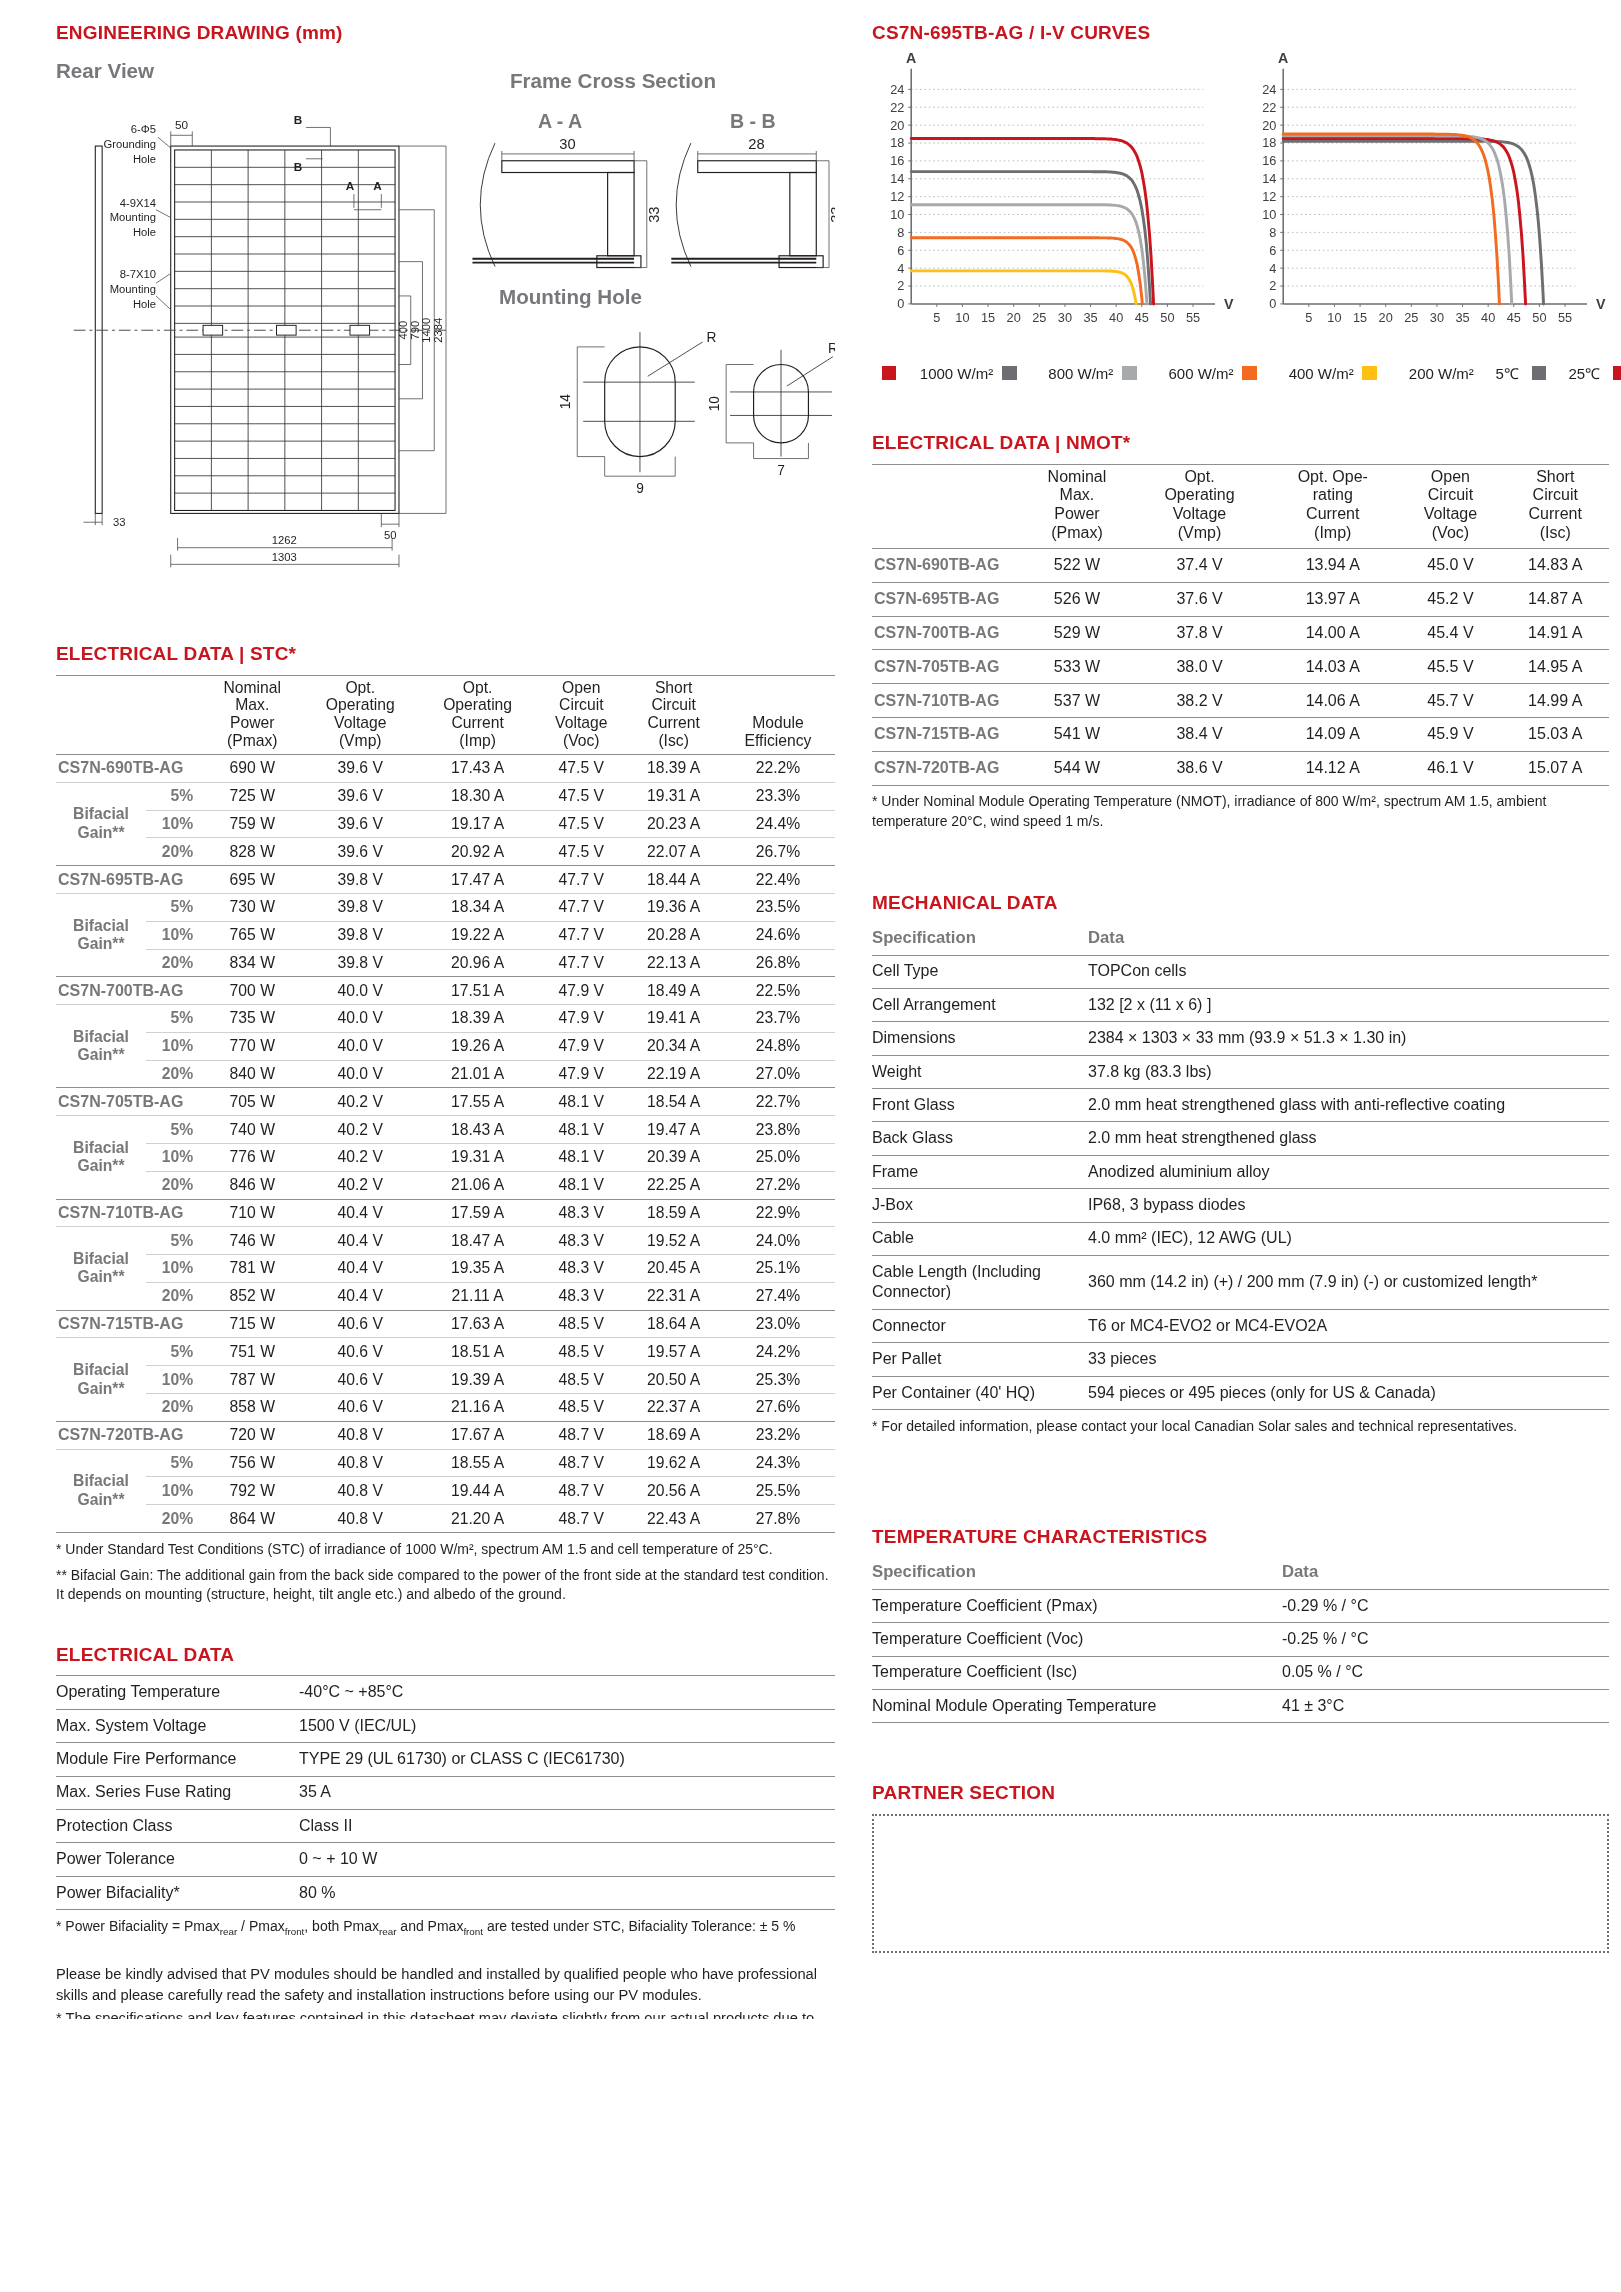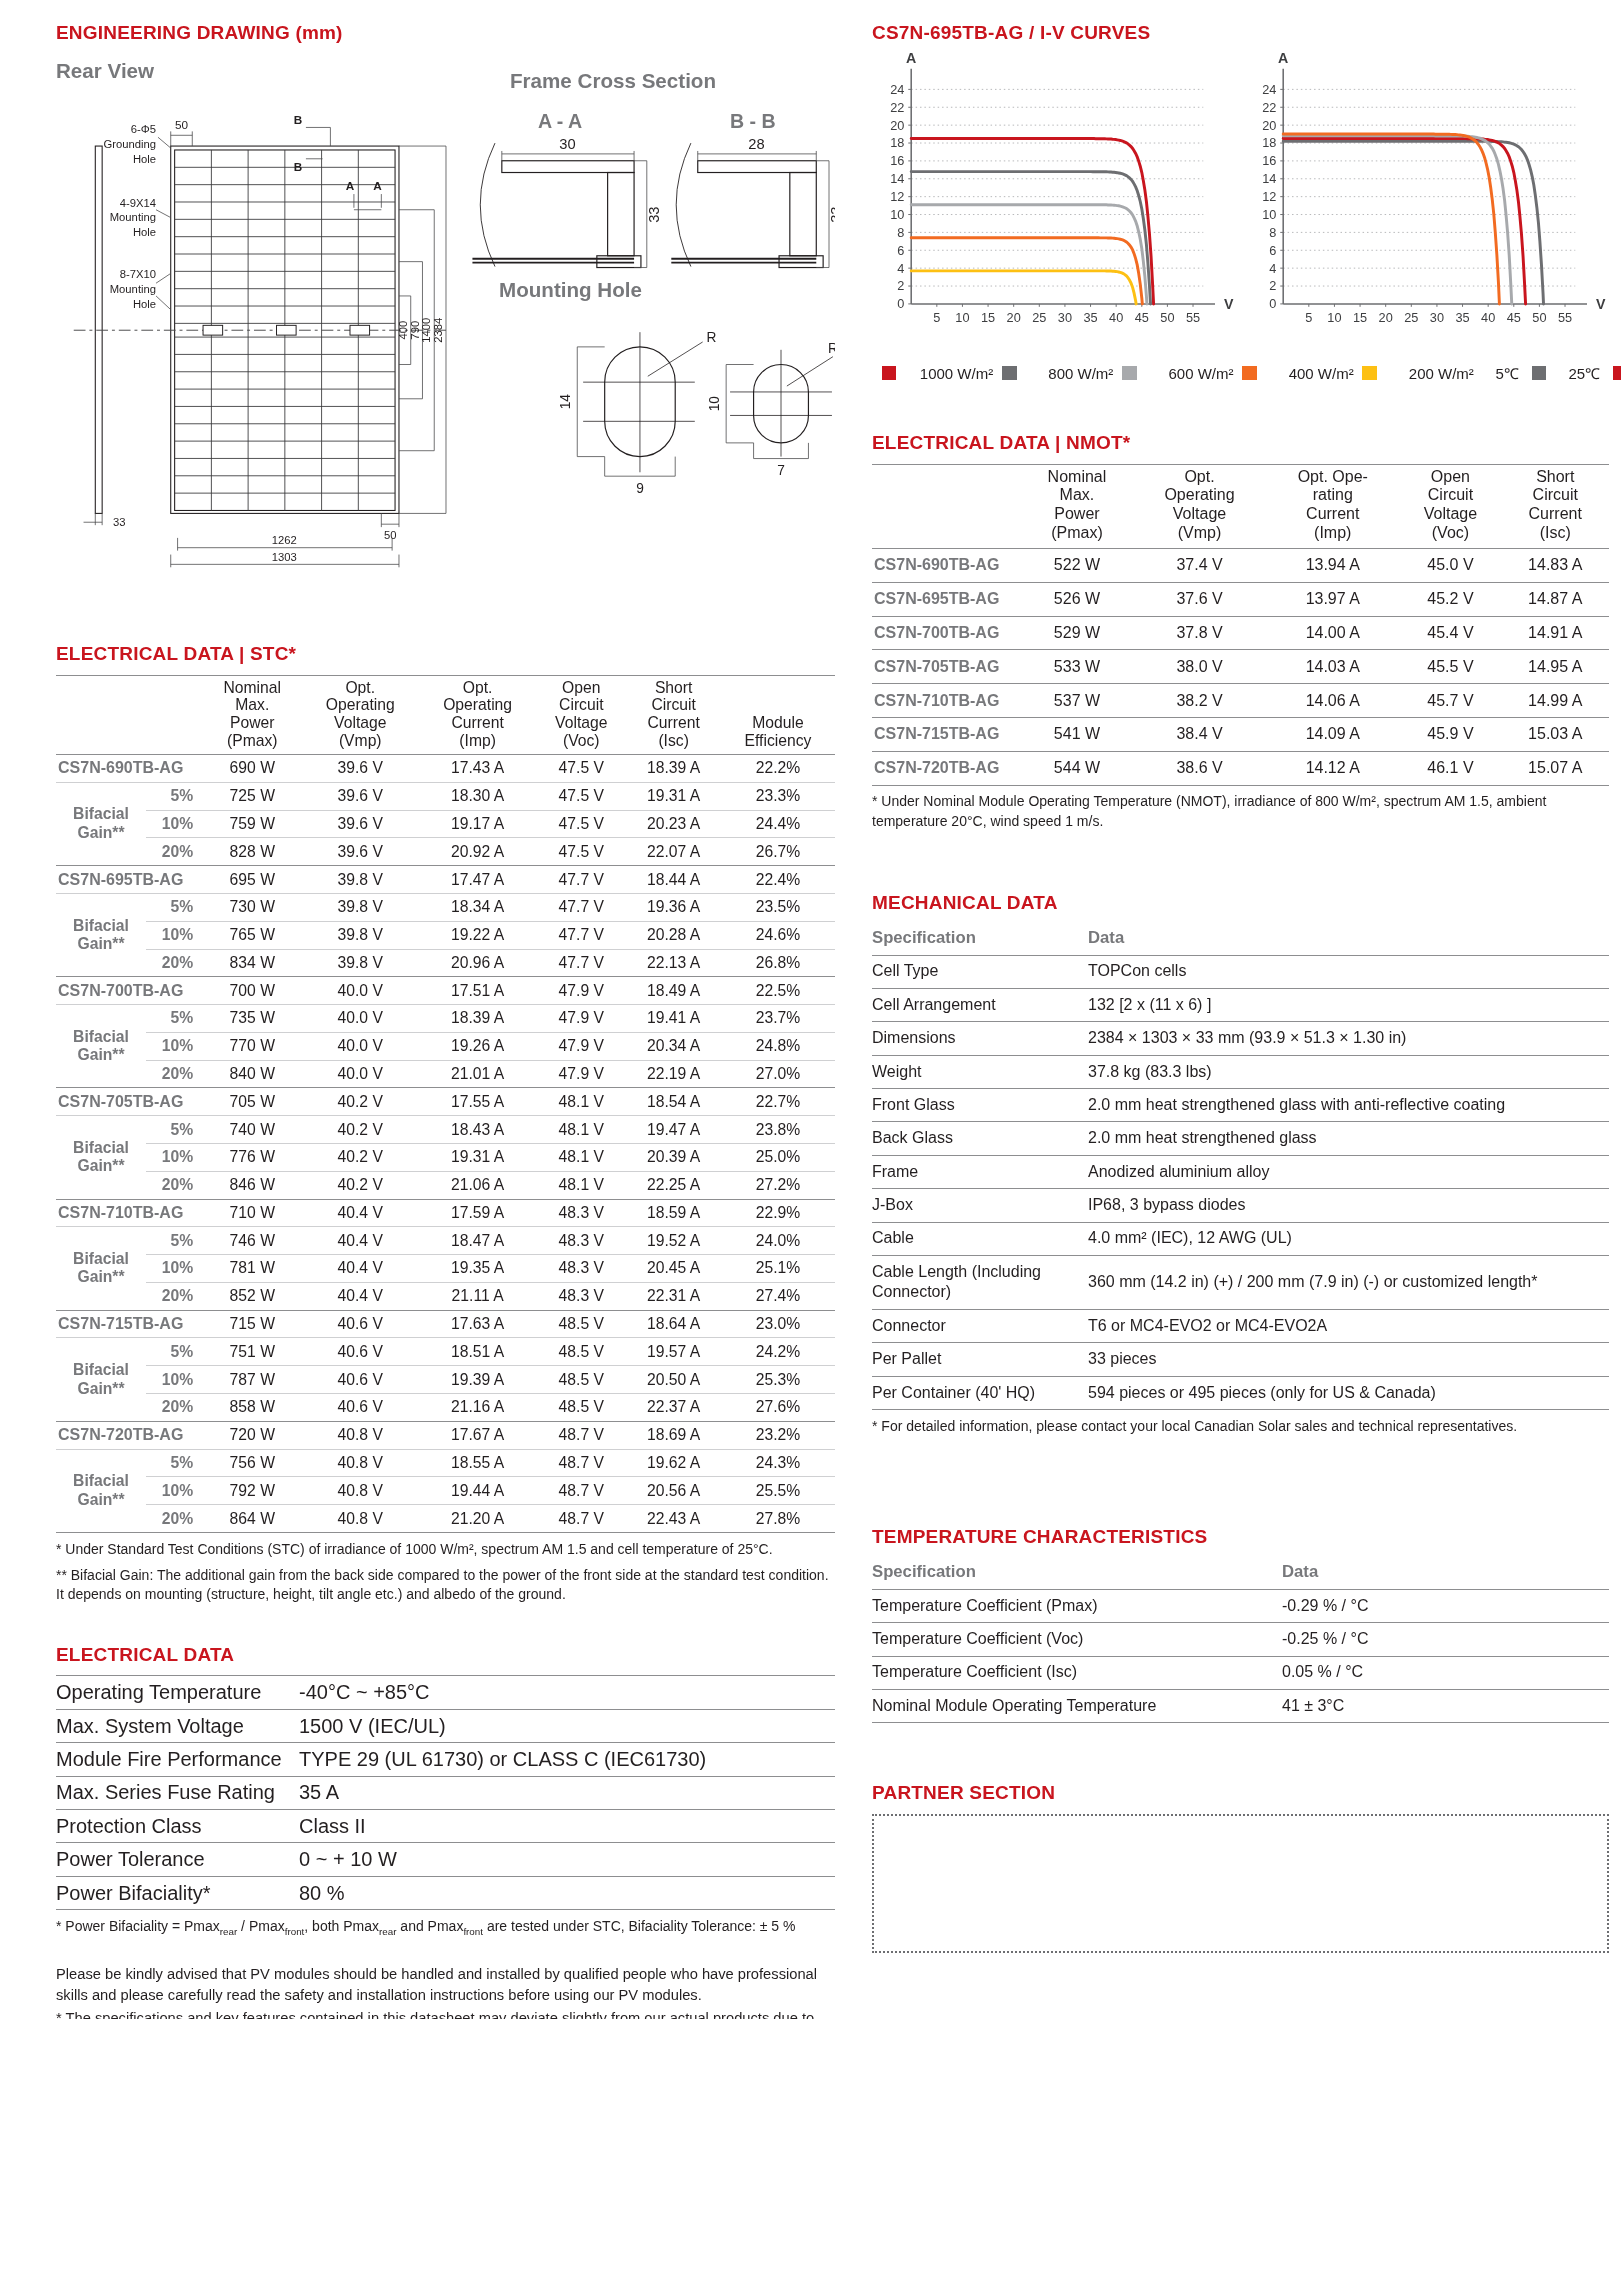--- a/index.html
+++ b/index.html
@@ -8,21 +8,21 @@
   .col-left{position:absolute;left:56px;top:21.6px;width:779px;}
   .col-right{position:absolute;left:872px;top:21.6px;width:737px;}
   .sec-title{color:#c9151e;font-weight:bold;font-size:19px;letter-spacing:0.2px;margin:0 0 9.8px 0;}
   .gray-head{color:#77787b;font-weight:bold;font-size:20.6px;}
   
   .drawing{position:relative;height:576px;margin-bottom:13.7px;}
   .drawing svg{position:absolute;left:0;top:0;}
   .ov{position:absolute;}
   .rv{left:0;top:5.9px;} .fcs{left:454px;top:15.7px;}
   .aa{left:482px;top:57px;font-size:19.6px;} .bb{left:674px;top:57px;font-size:19.6px;}
-  .mh{left:443px;top:225px;text-align:center;}
+  .mh{left:443px;top:232px;text-align:center;}
   text{font-family:"Liberation Sans",sans-serif;}
   
   .charts-row{display:flex;gap:7.8px;margin-top:2px;}
   .legend-row{display:flex;justify-content:space-between;margin-top:13.7px;padding:0 3.9px 0 9.8px;}
   .legend{display:flex;flex-direction:row;gap:8.8px;}
   .legend.right{align-items:flex-end;}
   .legend-item{display:flex;align-items:center;gap:12.7px;font-size:15px;}
   .swatch{width:14.7px;height:14.7px;flex:0 0 14.7px;}
   .legend-label{text-align:right;}
   .legend.left .legend-label{width:84px;}
@@ -45,21 +45,21 @@
   .nmot-table td{padding:7.4px 2px;text-align:center;border-top:1.5px solid #8d8e90;}
   .nmot-table tr:first-child td{border-top:none;}
   .nmot-table .model-cell{color:#77787b;font-weight:bold;text-align:left;}
   .nmot-col-model{width:149px;}
   
   .spec-table{font-size:16px;}
   .spec-table th{text-align:left;color:#77787b;font-weight:bold;font-size:16.7px;padding:3.9px 0 6.9px;border-bottom:1.6px solid #8d8e90;}
   .spec-table td{padding:5.9px 0;border-bottom:1.6px solid #8d8e90;vertical-align:middle;line-height:20.6px;}
   .mech-col-label{width:216px;} .temp-col-label{width:410px;}
   
-  .elec-table{font-size:20px;border-top:1.7px solid #8d8e90;}
+  .elec-table{font-size:16px;border-top:1.7px solid #8d8e90;}
   .elec-table td{padding:5.9px 0;border-bottom:1.7px solid #8d8e90;line-height:20.6px;}
   .elec-col-label{width:243px;}
   .footnote{font-size:14px;line-height:1.38;margin-top:6.9px;}
   .disclaimer{font-size:14.7px;line-height:1.45;margin-top:25.5px;}
   .disclaimer p{margin:0 0 2px 0;}
   sub{font-size:9.8px;}
   
   .sect{margin-top:0;}
   #stc-section{margin-top:0;}
   #elec-section{margin-top:39px;}

